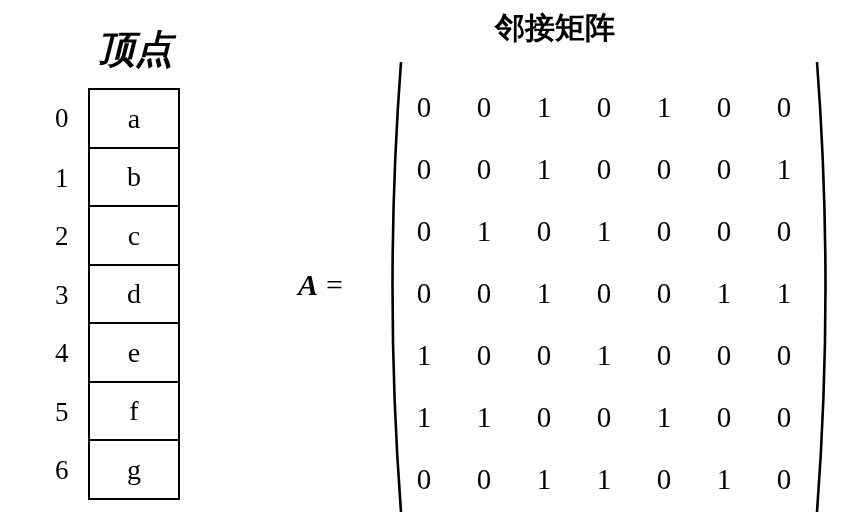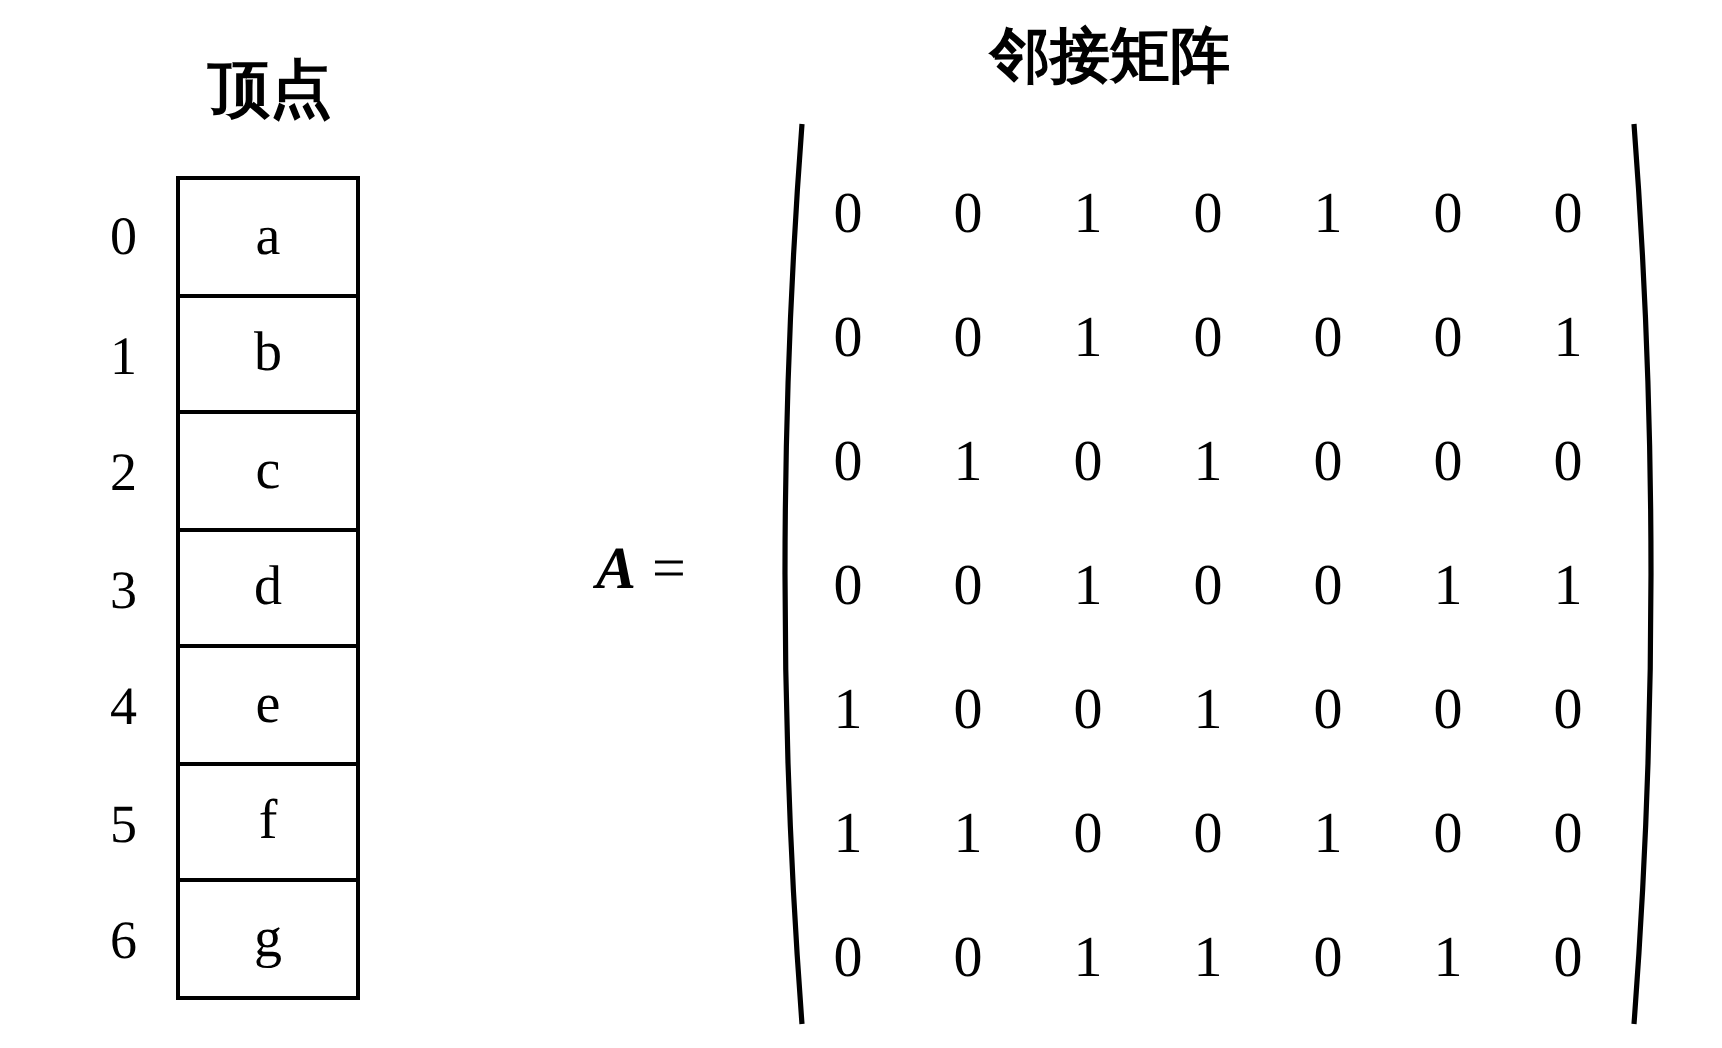--- a/index.html
+++ b/index.html
@@ -20,22 +20,23 @@
     inset: 0;
   }
 
   
   .vertex-title {
     position: absolute;
     left: 88px;
     top: 24px;
     width: 94px;
     text-align: center;
-    font-size: 31px;
+    font-size: 38px;
     font-weight: bold;
+    font-style: italic;
   }
   .vertex-rows {
     position: absolute;
     left: 50px;
     top: 88px;
   }
   .vrow {
     display: flex;
     align-items: center;
   }

